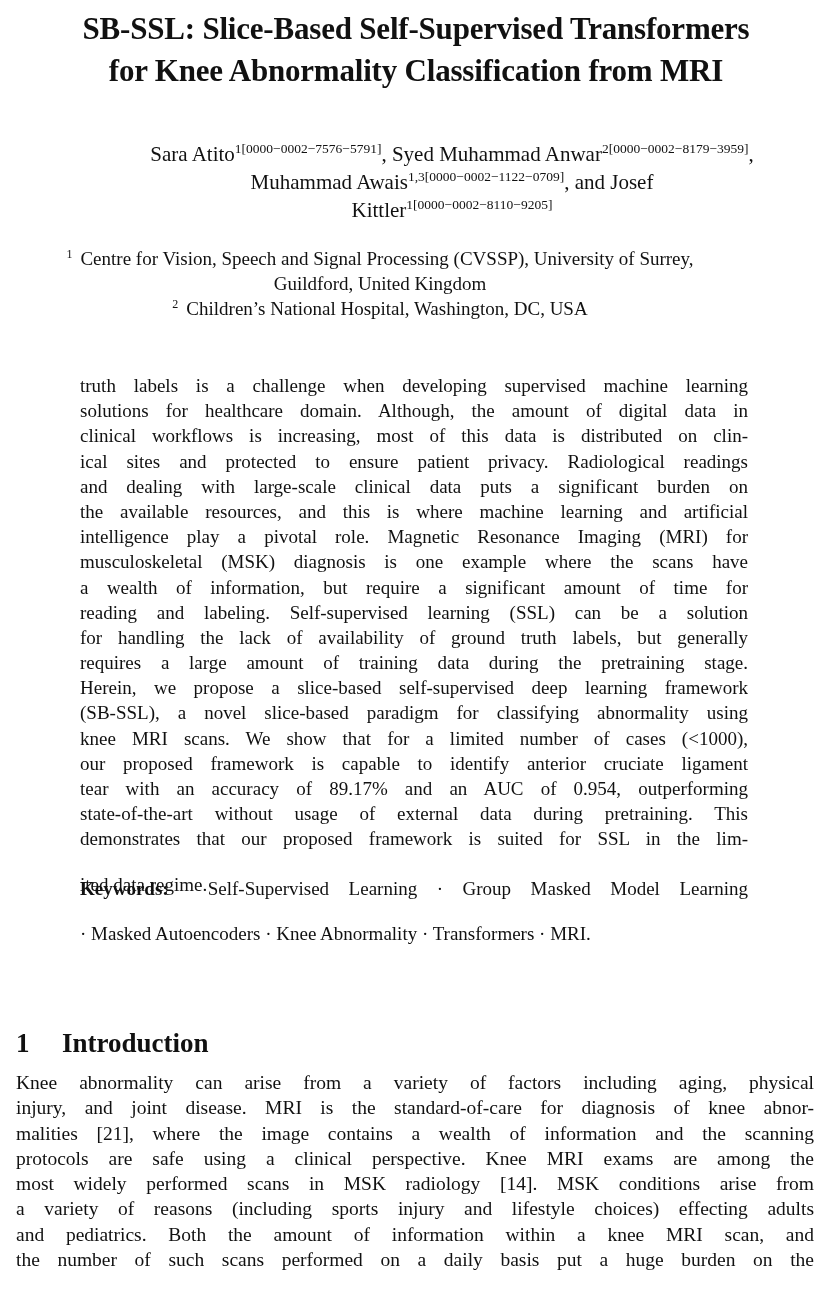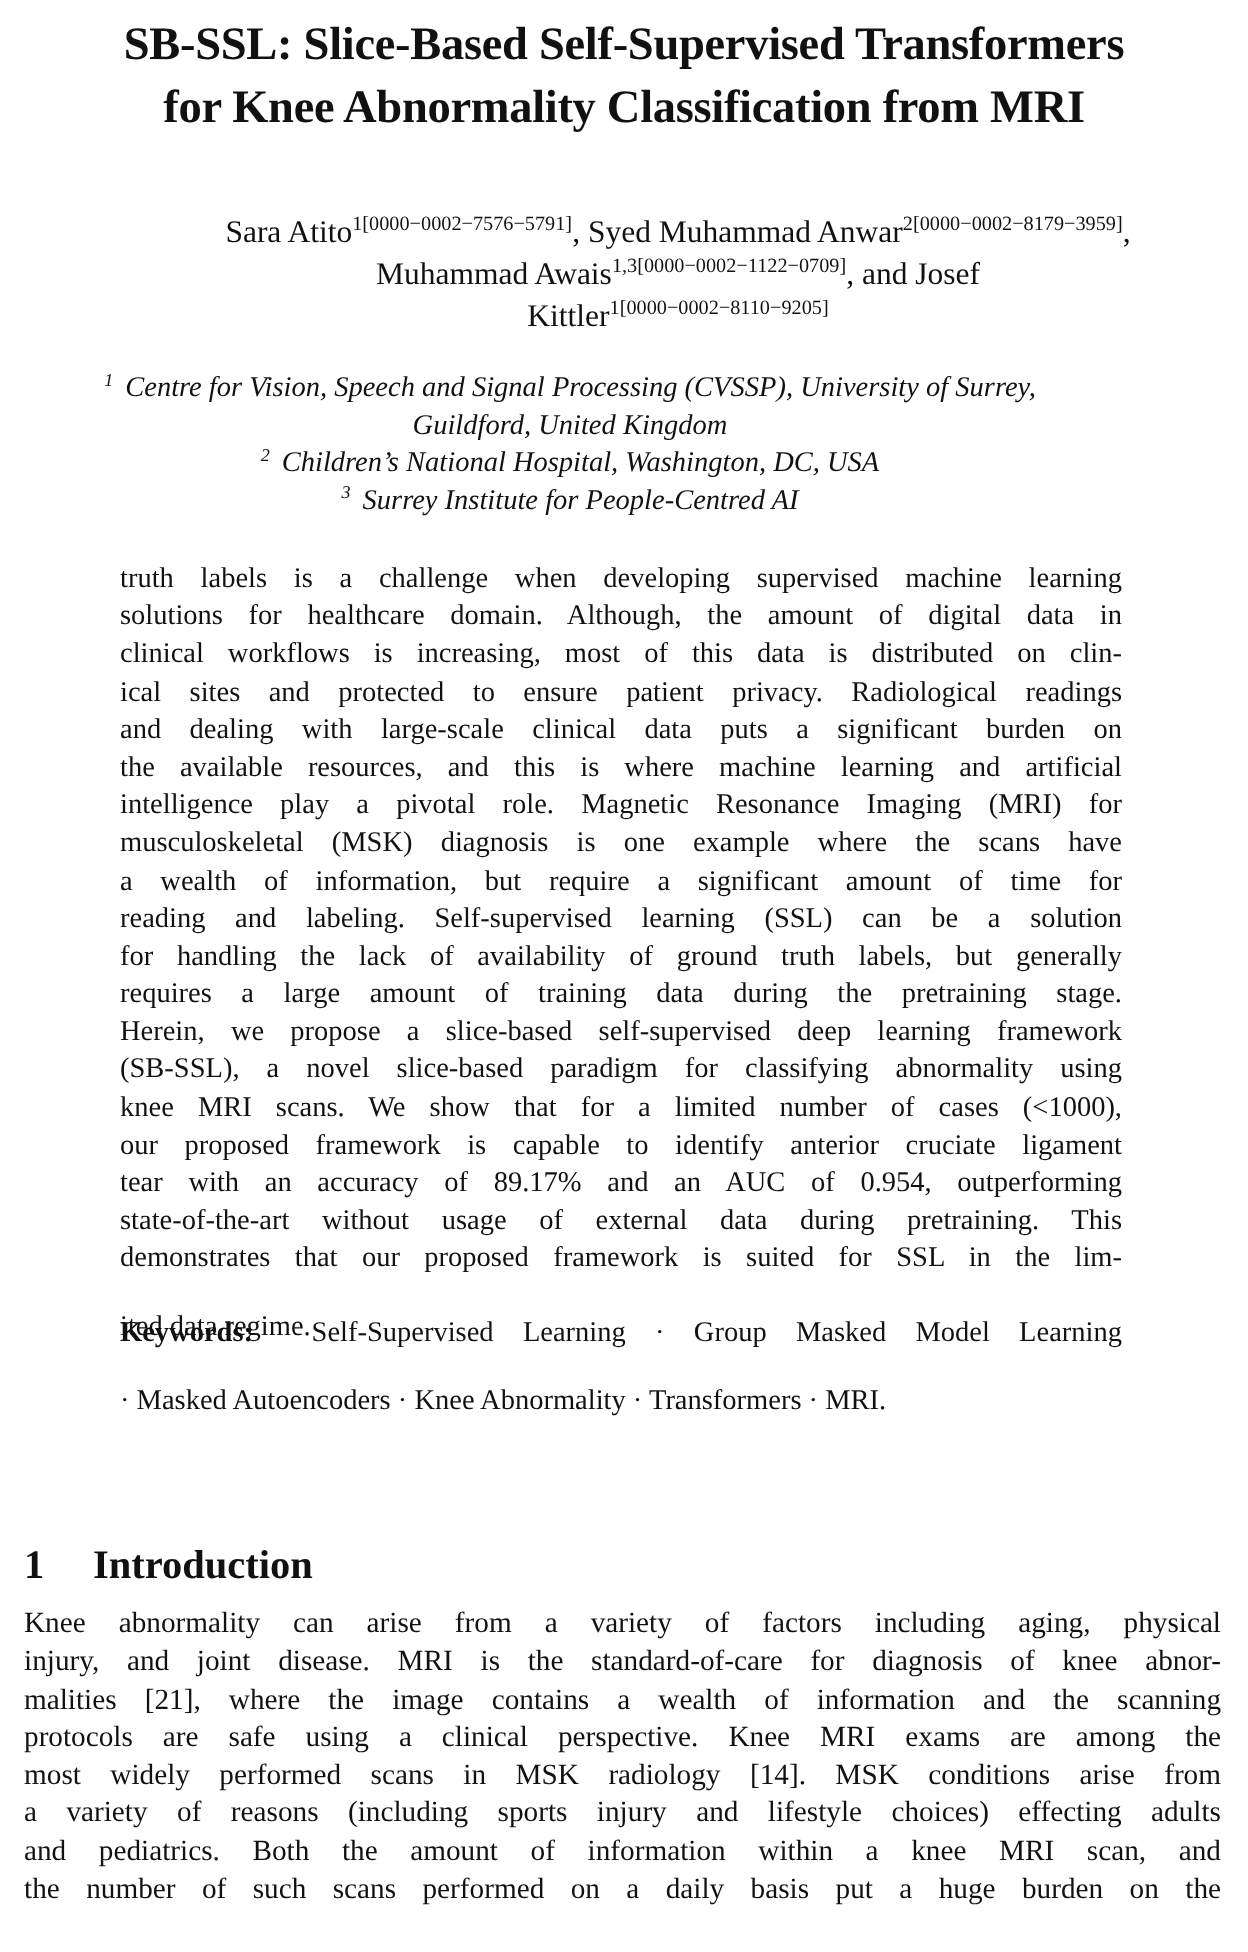--- a/index.html
+++ b/index.html
@@ -55,21 +55,20 @@
 
     
     .affils {
       position: absolute;
       left: 0;
       width: 760px;
       top: 246px;
       text-align: center;
       font-size: 19px;
       line-height: 25px;
-      font-style: italic;
     }
     .affils .fline { display: block; white-space: nowrap; }
     .affils .mark {
       font-size: 12px;
       vertical-align: 7px;
       line-height: 0;
       margin-right: 8px;
     }
 
     
@@ -151,21 +150,20 @@
     </span>
     <span class="aline">
       <span>Kittler</span><sup class="orcid"><span>1</span><span>[0000−0002−8110−9205]</span></sup>
     </span>
   </div>
 
   <div class="affils">
     <span class="fline"><sup class="mark">1</sup><span>Centre for Vision, Speech and Signal Processing (CVSSP), University of Surrey,</span></span>
     <span class="fline">Guildford, United Kingdom</span>
     <span class="fline"><sup class="mark">2</sup><span>Children’s National Hospital, Washington, DC, USA</span></span>
-    <span class="fline"><sup class="mark">3</sup><span>Surrey Institute for People-Centred AI</span></span>
   </div>
 
   <div class="abstract">
     <span class="jline">truth labels is a challenge when developing supervised machine learning</span>
     <span class="jline">solutions for healthcare domain. Although, the amount of digital data in</span>
     <span class="jline">clinical workflows is increasing, most of this data is distributed on clin-</span>
     <span class="jline">ical sites and protected to ensure patient privacy. Radiological readings</span>
     <span class="jline">and dealing with large-scale clinical data puts a significant burden on</span>
     <span class="jline">the available resources, and this is where machine learning and artificial</span>
     <span class="jline">intelligence play a pivotal role. Magnetic Resonance Imaging (MRI) for</span>

